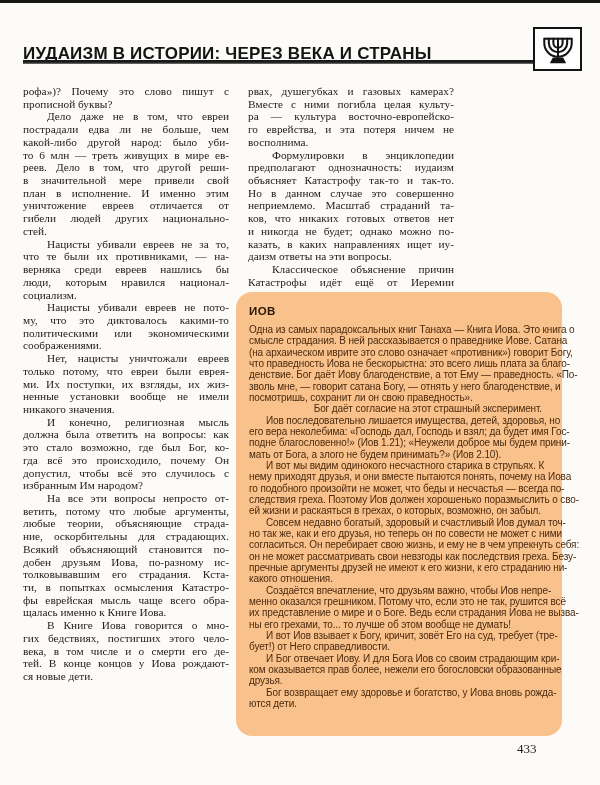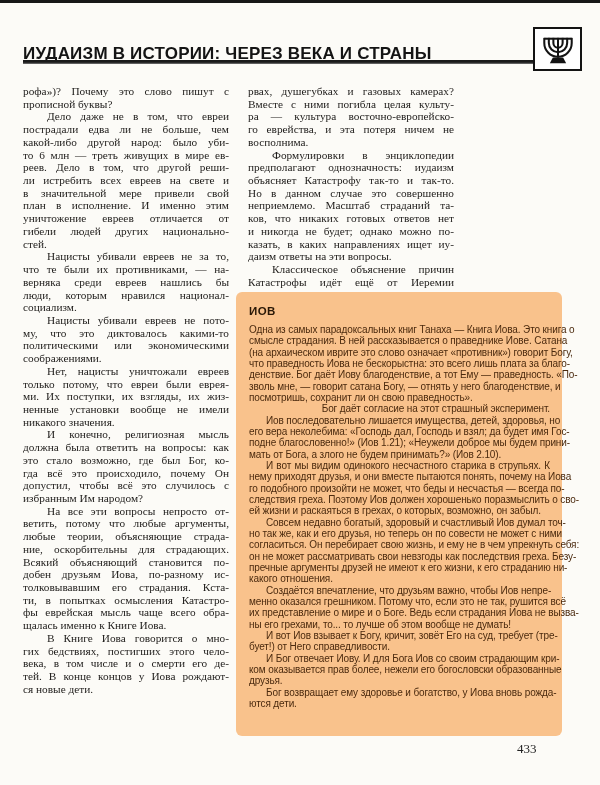--- a/index.html
+++ b/index.html
@@ -27,21 +27,21 @@
     position:absolute;top:85px;width:206px;
     font-size:11.3px;line-height:12.72px;color:var(--text,#1e1c1a);
   }
   .col-left{left:23px;}
   .col-right{left:248px;}
   .ln{height:12.72px;white-space:nowrap;overflow:visible;}
   .just{text-align:justify;text-align-last:justify;}
   .ind{text-indent:24px;}
   .box{
     position:absolute;left:236px;top:292px;width:326px;height:444px;
-    box-sizing:border-box;padding:13px 12px 0 13px;border-radius:6px;
+    box-sizing:border-box;padding:13px 20px 0 13px;border-radius:16px;
     background:var(--box-bg,#f9c28c);
     font-family:"Liberation Sans", sans-serif;color:var(--box-text,#4b2a0e);
   }
   .box-title{
     font-size:11.5px;font-weight:700;letter-spacing:.4px;
     color:var(--box-title,#2a1806);margin-bottom:7px;
   }
   .box .ln{font-size:10px;letter-spacing:-.12px;line-height:11.34px;height:11.34px;}
   .box .ind{text-indent:17px;text-align:right;}
   .pageno{position:absolute;left:517px;top:741px;font-size:13px;color:#222222;}
@@ -77,21 +77,20 @@
     <div>
       <div class="ln just">рофа»)? Почему это слово пишут с</div>
       <div class="ln">прописной буквы?</div>
     </div>
     <div>
       <div class="ln just ind">Дело даже не в том, что евреи</div>
       <div class="ln just">пострадали едва ли не больше, чем</div>
       <div class="ln just">какой-либо другой народ: было уби-</div>
       <div class="ln just">то 6 млн — треть живущих в мире ев-</div>
       <div class="ln just">реев. Дело в том, что другой реши-</div>
-      <div class="ln just">ли истребить всех евреев на свете и</div>
       <div class="ln just">в значительной мере привели свой</div>
       <div class="ln just">план в исполнение. И именно этим</div>
       <div class="ln just">уничтожение евреев отличается от</div>
       <div class="ln just">гибели людей других национально-</div>
       <div class="ln">стей.</div>
     </div>
     <div>
       <div class="ln just ind">Нацисты убивали евреев не за то,</div>
       <div class="ln just">что те были их противниками, — на-</div>
       <div class="ln just">верняка среди евреев нашлись бы</div>

